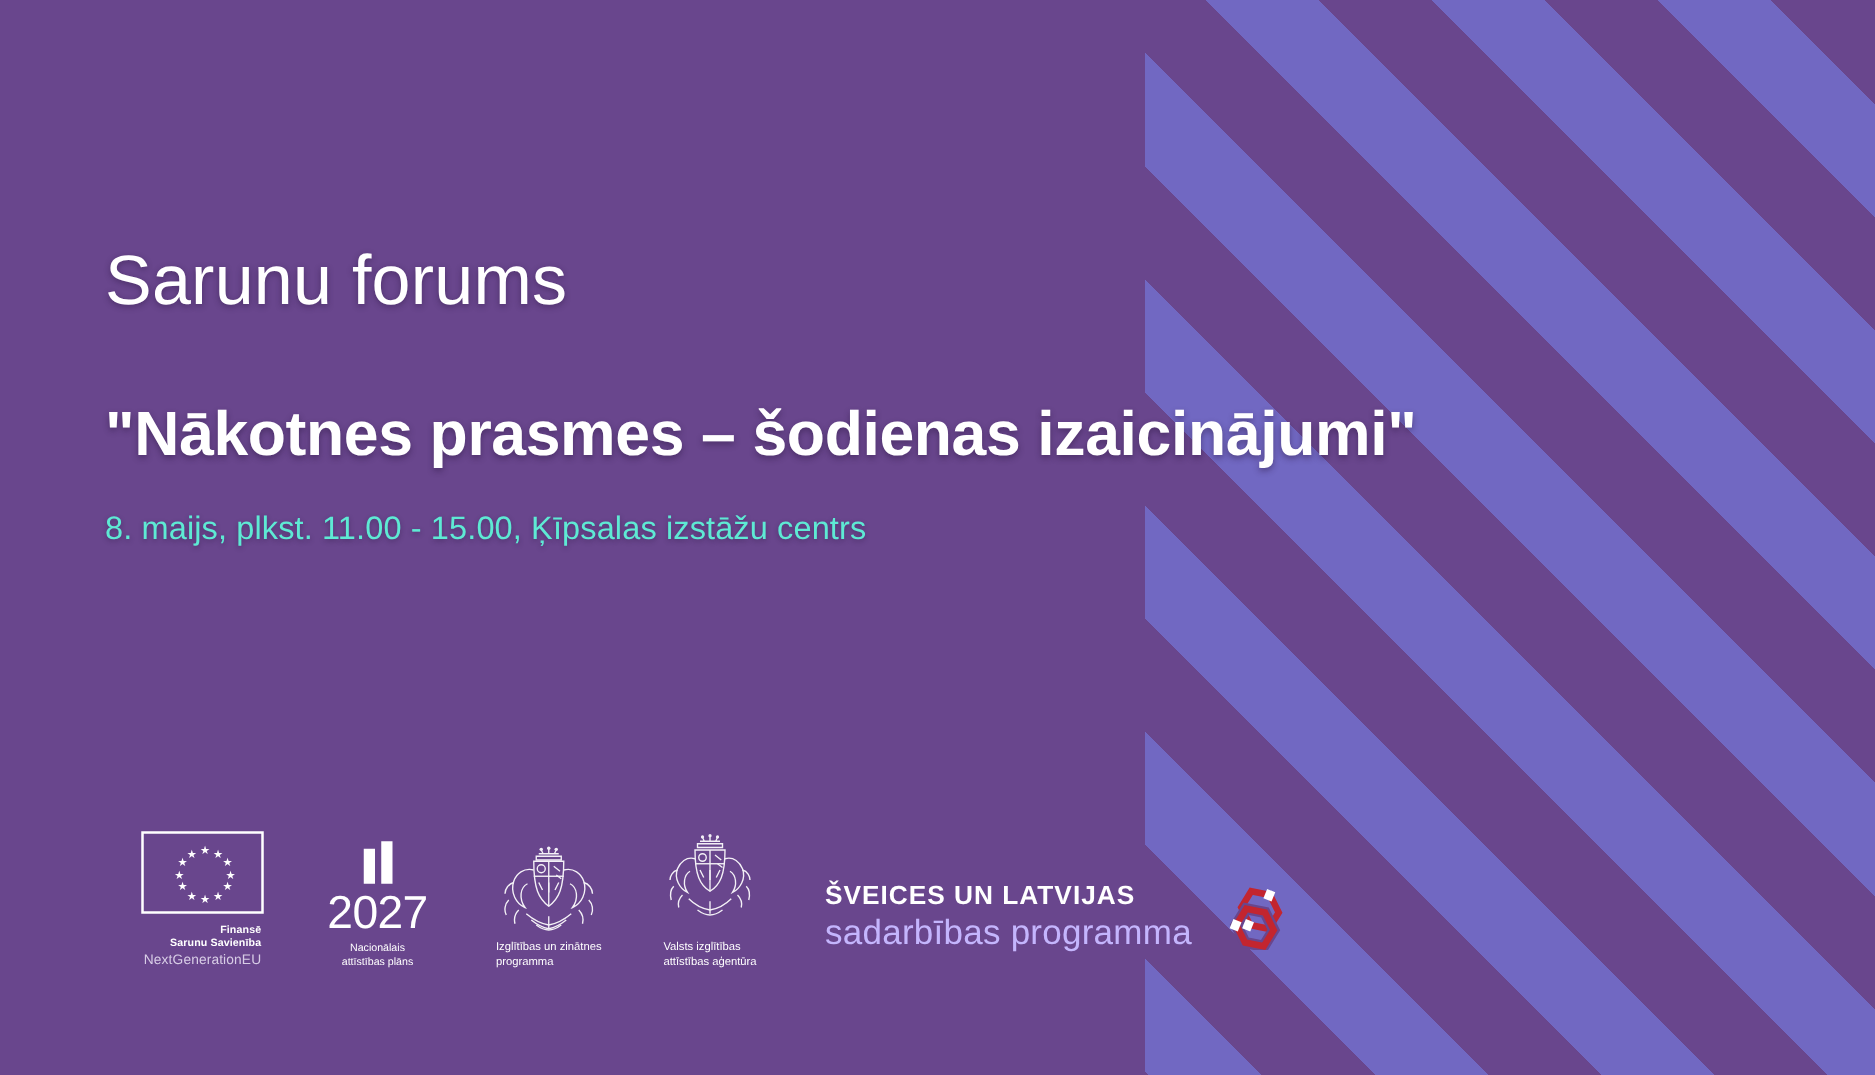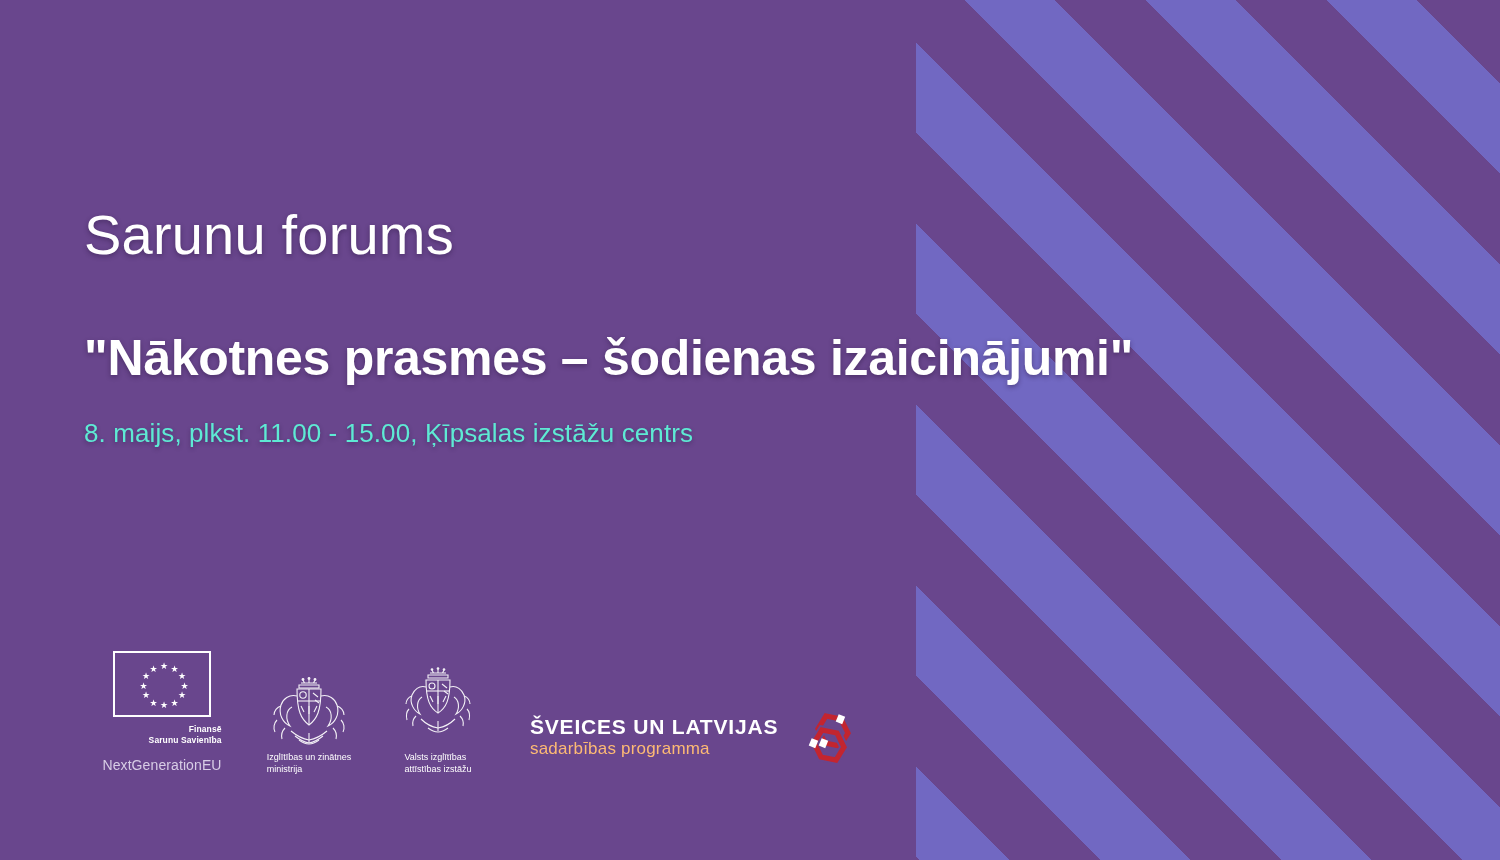--- a/index.html
+++ b/index.html
@@ -38,21 +38,21 @@
         #7168c2 0px,
         #7168c2 64px,
         #69468d 64px,
         #69468d 128px);
   }
 
   
   #text-block {
     position: absolute;
     left: 84px;
-    top: 206px;
+    top: 195px;
     width: 1300px;
   }
   .kicker {
     font-size: 56px;
     font-weight: 400;
     color: #ffffff;
     letter-spacing: 0.2px;
     line-height: 1.05;
     margin: 0;
     text-shadow: 0 2px 5px rgba(40, 20, 60, 0.45);
@@ -118,22 +118,22 @@
     text-align: right;
     font-size: 8.5px;
     font-weight: 700;
     line-height: 1.28;
     letter-spacing: 0.1px;
   }
   .eu-caption .ngeu {
     display: block;
     font-weight: 400;
     color: #d8cde6;
-    font-size: 14px;
-    margin-top: 11px;
+    font-size: 11px;
+    margin-top: 1px;
     letter-spacing: 0.1px;
   }
 
   
   .nap-logo { width: 96px; margin-right: 34px; }
   .nap-bars {
     display: flex;
     align-items: flex-end;
     justify-content: center;
     gap: 5px;
@@ -180,25 +180,25 @@
     padding-bottom: 12px;
   }
   .swiss-text-l1 {
     font-size: 21px;
     font-weight: 700;
     letter-spacing: 0.8px;
     line-height: 1.15;
     white-space: nowrap;
   }
   .swiss-text-l2 {
-    font-size: 17px;
+    font-size: 28px;
     font-weight: 400;
     letter-spacing: 0.2px;
     line-height: 1.2;
-    color: #fdba74;
+    color: #c4b5fd;
     white-space: nowrap;
   }
 </style>
 </head>
 <body>
 
 <div id="poster">
 
   <div id="stripe-panel">
     <div class="stripes"></div>
@@ -227,20 +227,31 @@
         <span class="eu-star" style="left:26.5px;top:19px;">★</span>
         <span class="eu-star" style="left:34.0px;top:11.5px;">★</span>
       </div>
       <div class="eu-caption">
         <span>Finansē</span><br>
         <span>Sarunu Savienība</span>
         <span class="ngeu">NextGenerationEU</span>
       </div>
     </div>
 
+    <div class="logo nap-logo">
+      <div class="nap-bars">
+        <i class="b1"></i>
+          <i class="b2"></i>
+      </div>
+      <div class="nap-year">2027</div>
+      <div class="nap-caption">
+        <span>Nacionālais</span><br>
+        <span>attīstības plāns</span>
+      </div>
+    </div>
 
     <div class="logo arms-logo">
       <svg width="92" height="70" viewBox="0 0 92 70">
         <g stroke="#ffffff" stroke-width="1.1" fill="none" opacity="0.92">
           <path d="M38 7 h16 M40 4 l1.5 3 M46 3 l0 4 M52 4 l-1.5 3"></path>
           <circle cx="40" cy="3.5" r="1.4" fill="#ffffff" stroke="none"></circle>
           <circle cx="46" cy="2.5" r="1.4" fill="#ffffff" stroke="none"></circle>
           <circle cx="52" cy="3.5" r="1.4" fill="#ffffff" stroke="none"></circle>
           <path d="M36 9 h20 v3 h-20 z"></path>
           <path d="M34 13 c0 22 4 30 12 36 c8 -6 12 -14 12 -36 z"></path>
@@ -254,21 +265,21 @@
           <path d="M58 20 c8 -2 14 3 16 9 c3 9 -2 18 -9 21 c5 -7 4 -16 -2 -19"></path>
           <path d="M74 30 c4 1 7 5 7 9 M78 44 c3 3 4 8 2 12 M70 52 c3 3 4 7 3 11"></path>
           <path d="M28 55 c6 5 12 8 18 9 c6 -1 12 -4 18 -9"></path>
           <path d="M32 60 c5 4 9 6 14 7 c5 -1 9 -3 14 -7"></path>
           <path d="M46 57 v10"></path>
           <path d="M36 64 c4 3 7 4 10 4 c3 0 6 -1 10 -4"></path>
         </g>
       </svg>
       <div class="arms-caption">
         <span>Izglītības un zinātnes</span><br>
-        <span>ministrija</span>
+        <span>programma</span>
       </div>
     </div>
 
     <div class="logo arms-logo vi">
       <svg width="82" height="70" viewBox="0 0 82 70">
         <g stroke="#ffffff" stroke-width="1.1" fill="none" opacity="0.92">
           <path d="M33 8 h16 M35 5 l1.5 3 M41 4 l0 4 M47 5 l-1.5 3"></path>
           <circle cx="35" cy="4.5" r="1.3" fill="#ffffff" stroke="none"></circle>
           <circle cx="41" cy="3.5" r="1.3" fill="#ffffff" stroke="none"></circle>
           <circle cx="47" cy="4.5" r="1.3" fill="#ffffff" stroke="none"></circle>
@@ -283,21 +294,21 @@
           <path d="M15 31 c-4 1 -6 5 -6 8 M12 44 c-3 3 -3 7 -2 11 M19 51 c-3 3 -4 6 -3 10"></path>
           <path d="M53 22 c7 -2 12 3 14 8 c3 8 -2 16 -8 19 c4 -6 3 -14 -2 -17"></path>
           <path d="M67 31 c4 1 6 5 6 8 M70 44 c3 3 3 7 2 11 M63 51 c3 3 4 6 3 10"></path>
           <path d="M24 54 c5 5 11 8 17 9 c6 -1 12 -4 17 -9"></path>
           <path d="M41 56 v10"></path>
           <path d="M31 63 c4 3 7 4 10 4 c3 0 6 -1 10 -4"></path>
         </g>
       </svg>
       <div class="arms-caption">
         <span>Valsts izglītības</span><br>
-        <span>attīstības izstāžu</span>
+        <span>attīstības aģentūra</span>
       </div>
     </div>
 
     <div class="logo swiss-logo">
       <div>
         <div class="swiss-text-l1">ŠVEICES UN LATVIJAS</div>
         <div class="swiss-text-l2">sadarbības programma</div>
       </div>
       <svg width="56" height="52" viewBox="0 0 56 52">
         <g fill="none" stroke="#c3252f" stroke-width="5.2" stroke-linejoin="miter">

